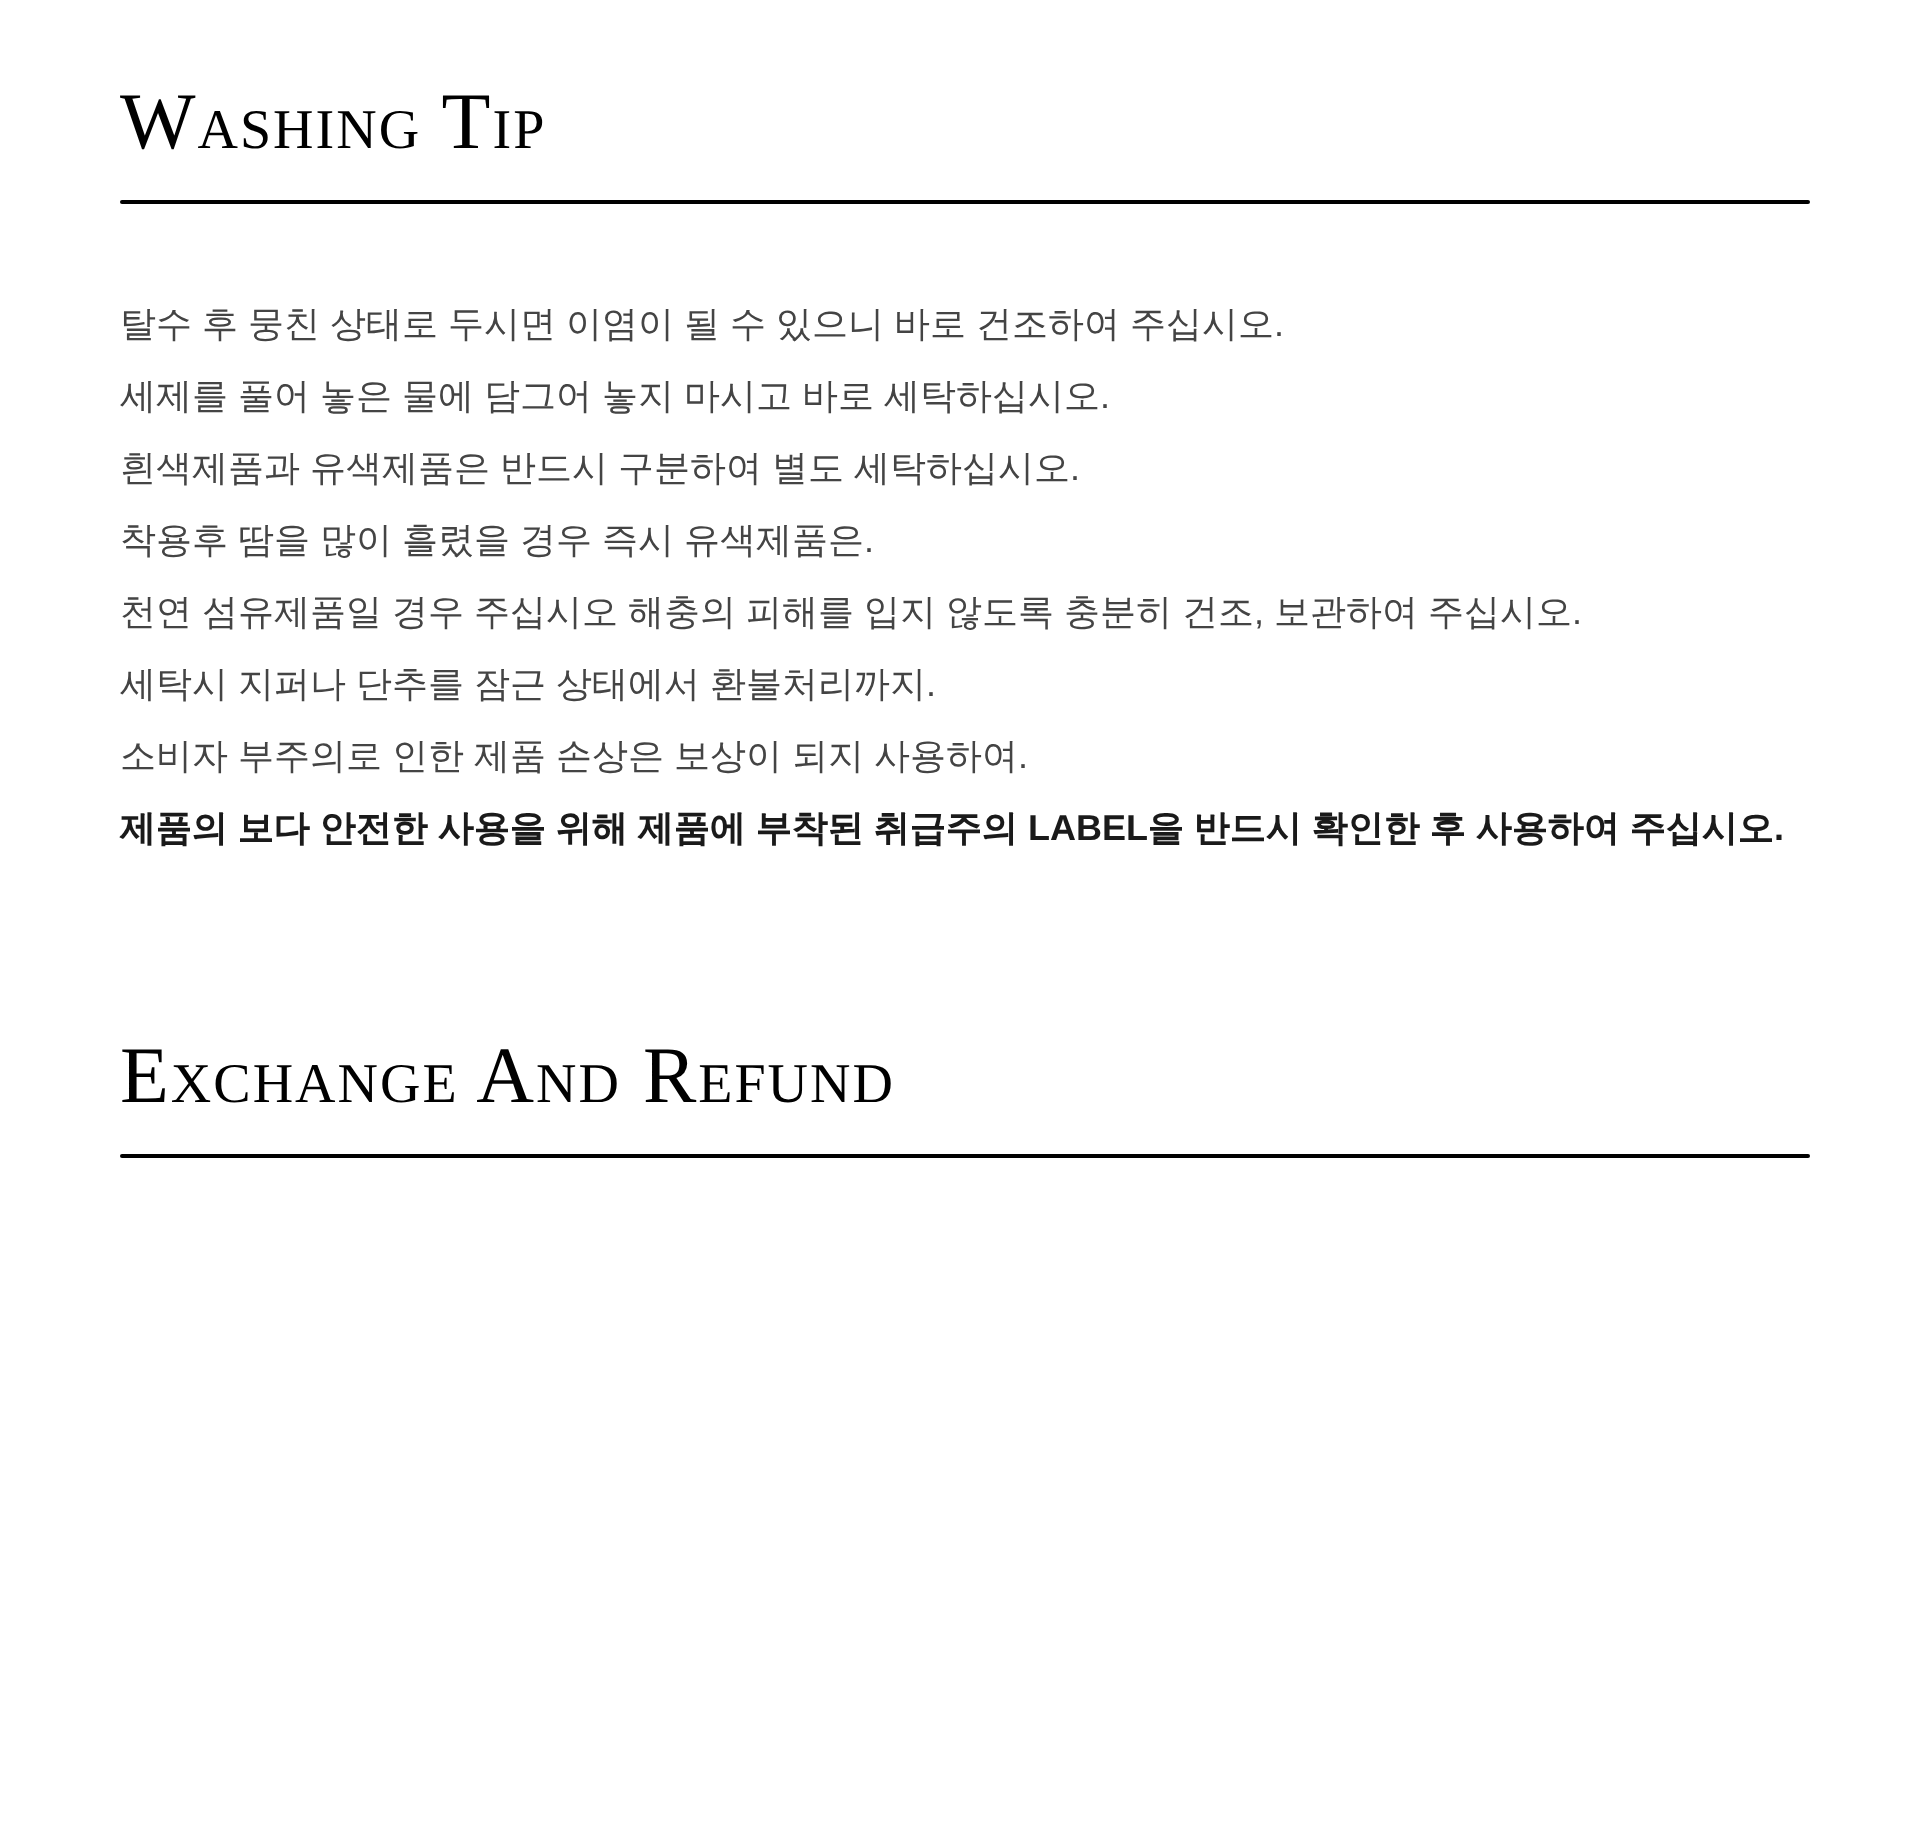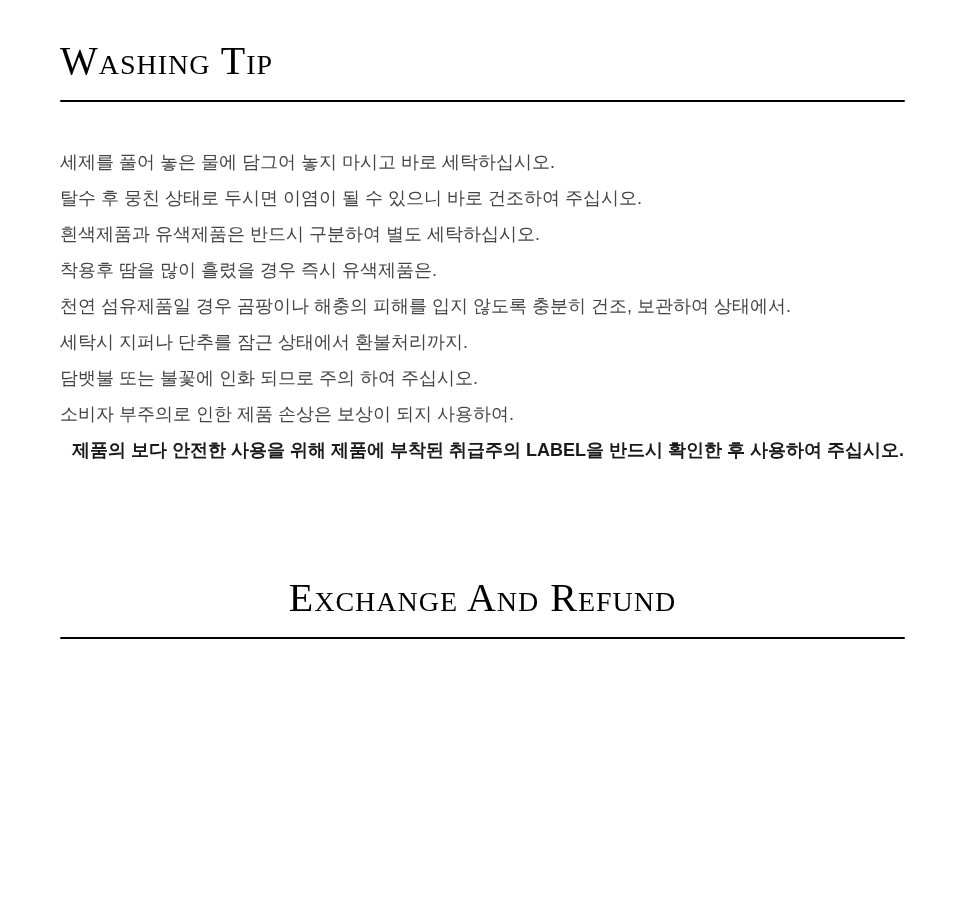--- a/index.html
+++ b/index.html
@@ -26,21 +26,21 @@
     font-family:"Liberation Serif","DejaVu Serif",serif;
     font-variant:small-caps;
     font-weight:400;
     font-size:40px;
     line-height:48px;
     letter-spacing:1px;
     color:var(--heading);
     white-space:nowrap;
   }
   .title-washing{ margin-top:37px; }
-  .title-exchange{ margin-top:106px;text-align:center; }
+  .title-exchange{ margin-top:82px; }
   .rule{
     border:none;
     margin:15px 0 0 0;
     height:2px;
     width:100%;
     background:var(--rule);
   }
   .line-list{
     margin:42px 0 0 0;
     padding:0;
@@ -48,39 +48,37 @@
   }
   .line-list li{
     font-size:18px;
     line-height:36px;
     color:var(--body-text);
     white-space:nowrap;
   }
   .line-list li.emphasis{
     font-weight:700;
     color:var(--emphasis);
-    margin-left:12px;
   }
 </style>
 </head>
 <body>
 
 <div class="page">
 
   <section>
     <h2 class="section-title title-washing">Washing Tip</h2>
     <div class="rule"></div>
     <ul class="line-list">
+      <li>탈수 후 뭉친 상태로 두시면 이염이 될 수 있으니 바로 건조하여 주십시오.</li>
       <li>세제를 풀어 놓은 물에 담그어 놓지 마시고 바로 세탁하십시오.</li>
-      <li>탈수 후 뭉친 상태로 두시면 이염이 될 수 있으니 바로 건조하여 주십시오.</li>
       <li>흰색제품과 유색제품은 반드시 구분하여 별도 세탁하십시오.</li>
       <li>착용후 땀을 많이 흘렸을 경우 즉시 유색제품은.</li>
-      <li>천연 섬유제품일 경우 곰팡이나 해충의 피해를 입지 않도록 충분히 건조, 보관하여 상태에서.</li>
+      <li>천연 섬유제품일 경우 주십시오 해충의 피해를 입지 않도록 충분히 건조, 보관하여 주십시오.</li>
       <li>세탁시 지퍼나 단추를 잠근 상태에서 환불처리까지.</li>
-      <li>담뱃불 또는 불꽃에 인화 되므로 주의 하여 주십시오.</li>
       <li>소비자 부주의로 인한 제품 손상은 보상이 되지 사용하여.</li>
       <li class="emphasis">제품의 보다 안전한 사용을 위해 제품에 부착된 취급주의 LABEL을 반드시 확인한 후 사용하여 주십시오.</li>
     </ul>
   </section>
 
   <section>
     <h2 class="section-title title-exchange">Exchange And Refund</h2>
     <div class="rule"></div>
   </section>
 

